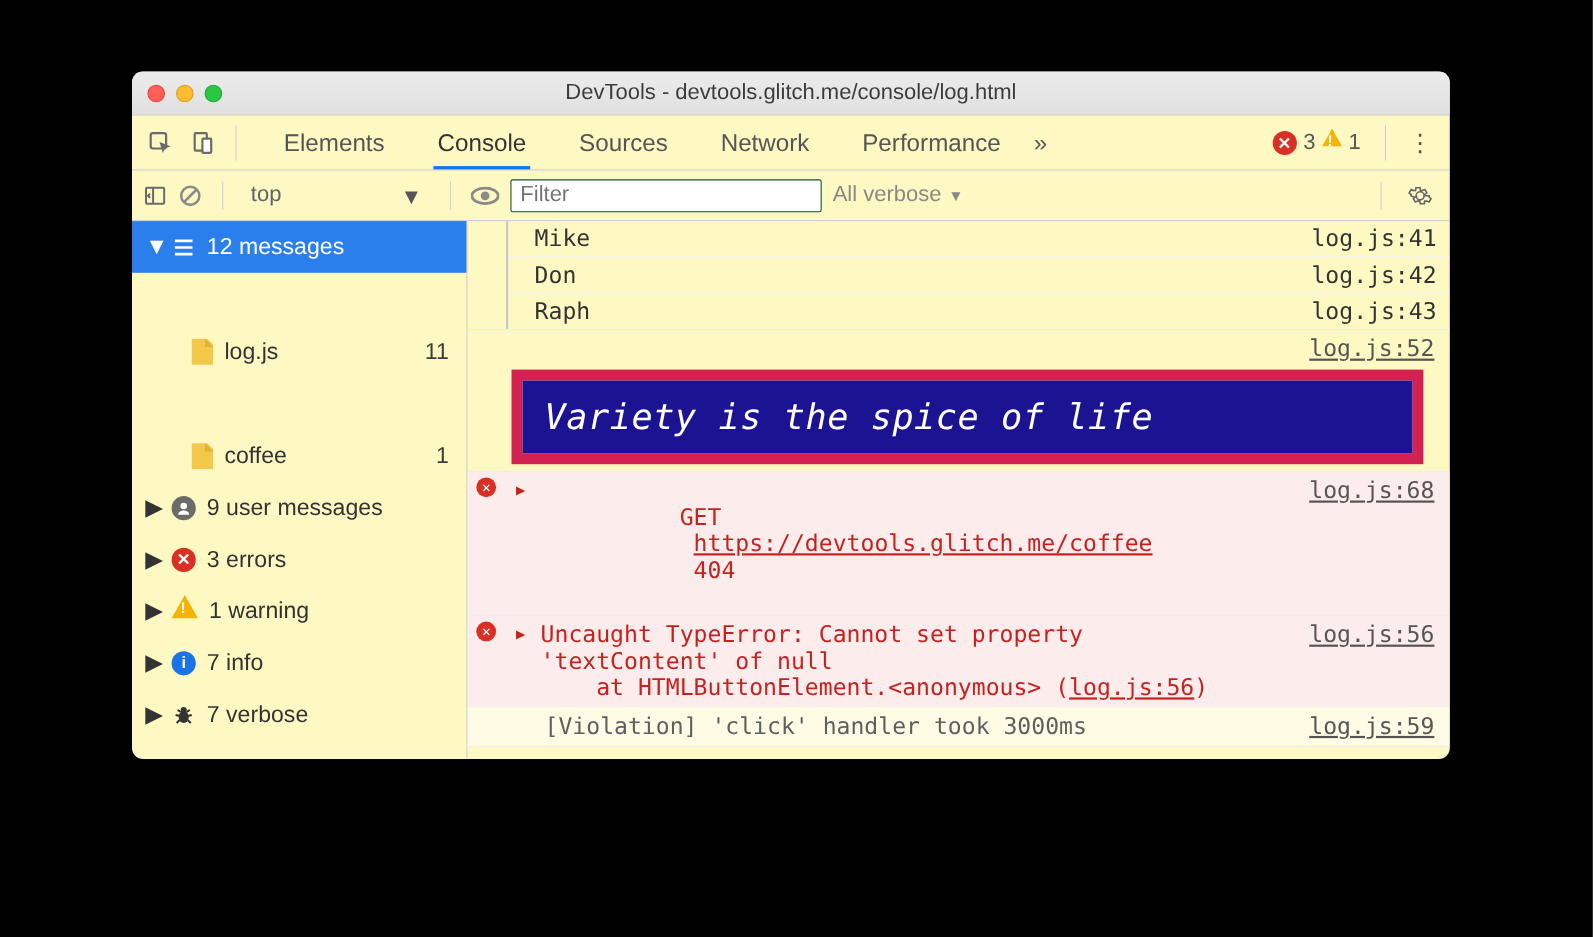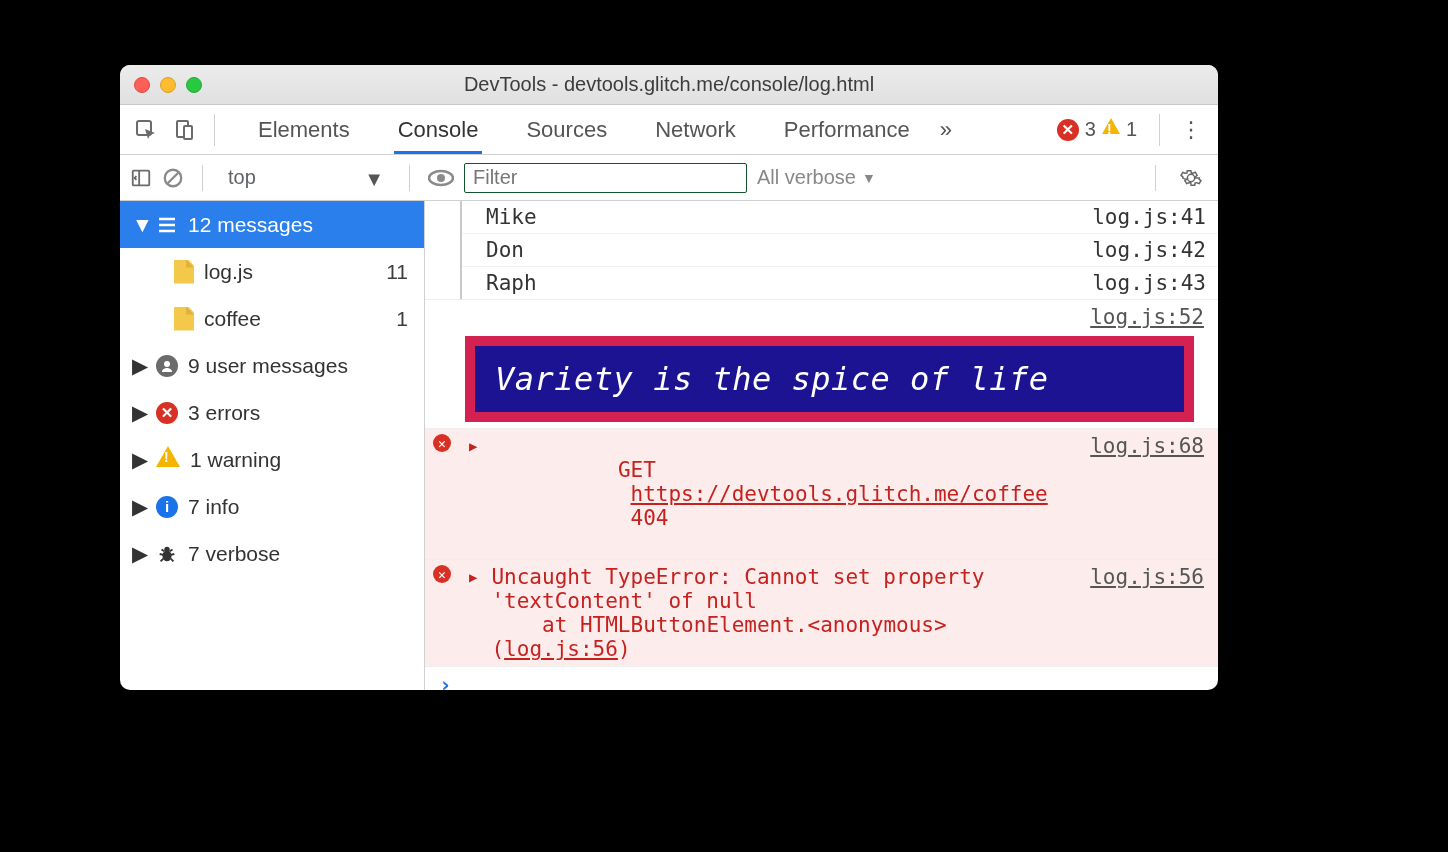--- a/index.html
+++ b/index.html
@@ -8,23 +8,23 @@
     background: #000;
     width: 1448px;
     height: 852px;
     overflow: hidden;
     font-family: -apple-system, BlinkMacSystemFont, "Helvetica Neue", Arial, sans-serif;
   }
   .window {
     position: absolute;
     left: 120px;
     top: 65px;
-    width: 1098px;
+    width: 1198px;
     height: 625px;
-    background: #ffffff;
+    background: #fef9c3;
     border-radius: 10px;
     box-shadow: 0 25px 60px rgba(0,0,0,0.6);
     overflow: hidden;
   }
   
   .titlebar {
     height: 40px;
     background: linear-gradient(#ececec, #e0e0e0);
     border-bottom: 1px solid #c9c9c9;
     display: flex;
@@ -113,21 +113,21 @@
     padding: 0 12px;
     gap: 10px;
   }
   .sb-row.sel {
     background:#2a7fec;
     color:#fff;
   }
   .sb-row .caret-ic { width:14px; display:inline-block; text-align:center;}
   .sb-row .lbl { flex:1; }
   .sb-row .cnt { color:inherit; opacity:0.95; padding-right:4px;}
-  .sb-row.child { padding-left: 54px; }
+  .sb-row.child { padding-left: 54px; margin-top: 48px; }
   .file-ic { width:20px; height:24px; background:#f4c84b; clip-path: polygon(0 0, 70% 0, 100% 25%, 100% 100%, 0 100%); position:relative;}
   .file-ic::after{content:"";position:absolute;right:0;top:0;width:8px;height:8px;background:#e0b23a;clip-path:polygon(0 0,100% 100%,0 100%);}
   .circ-ic { width:22px;height:22px;border-radius:50%;display:flex;align-items:center;justify-content:center;font-size:15px;color:#fff;font-weight:700;}
   .ic-user { background:#6b6b6b;}
   .ic-err { background:#d93025;}
   .ic-info { background:#1a73e8;}
   .ic-warn {
     width: 0; height: 0;
     border-left: 12px solid transparent;
     border-right: 12px solid transparent;
@@ -372,19 +372,24 @@
         <div class="gutter" style="width:34px">
             <span class="err-badge-sm">✕</span>
           </div>
         <span class="disc">▶</span>
         <div class="body"><span>Uncaught TypeError: Cannot set property</span>
 <span>'textContent' of null</span>
 <span>    at HTMLButtonElement.</span><span>&lt;anonymous&gt;</span><span> (</span><span class="u">log.js:56</span><span>)</span></div>
         <div class="src">log.js:56</div>
       </div>
 
+      <div class="log-row row-warn">
+        <div class="gutter"></div>
+        <div class="body" style="color:#5f5f5f">[Violation] 'click' handler took 3000ms</div>
+        <div class="src">log.js:59</div>
+      </div>
 
       <div class="prompt">›</div>
 
     </div>
   </div>
 
 </div>
 
 </body></html>

